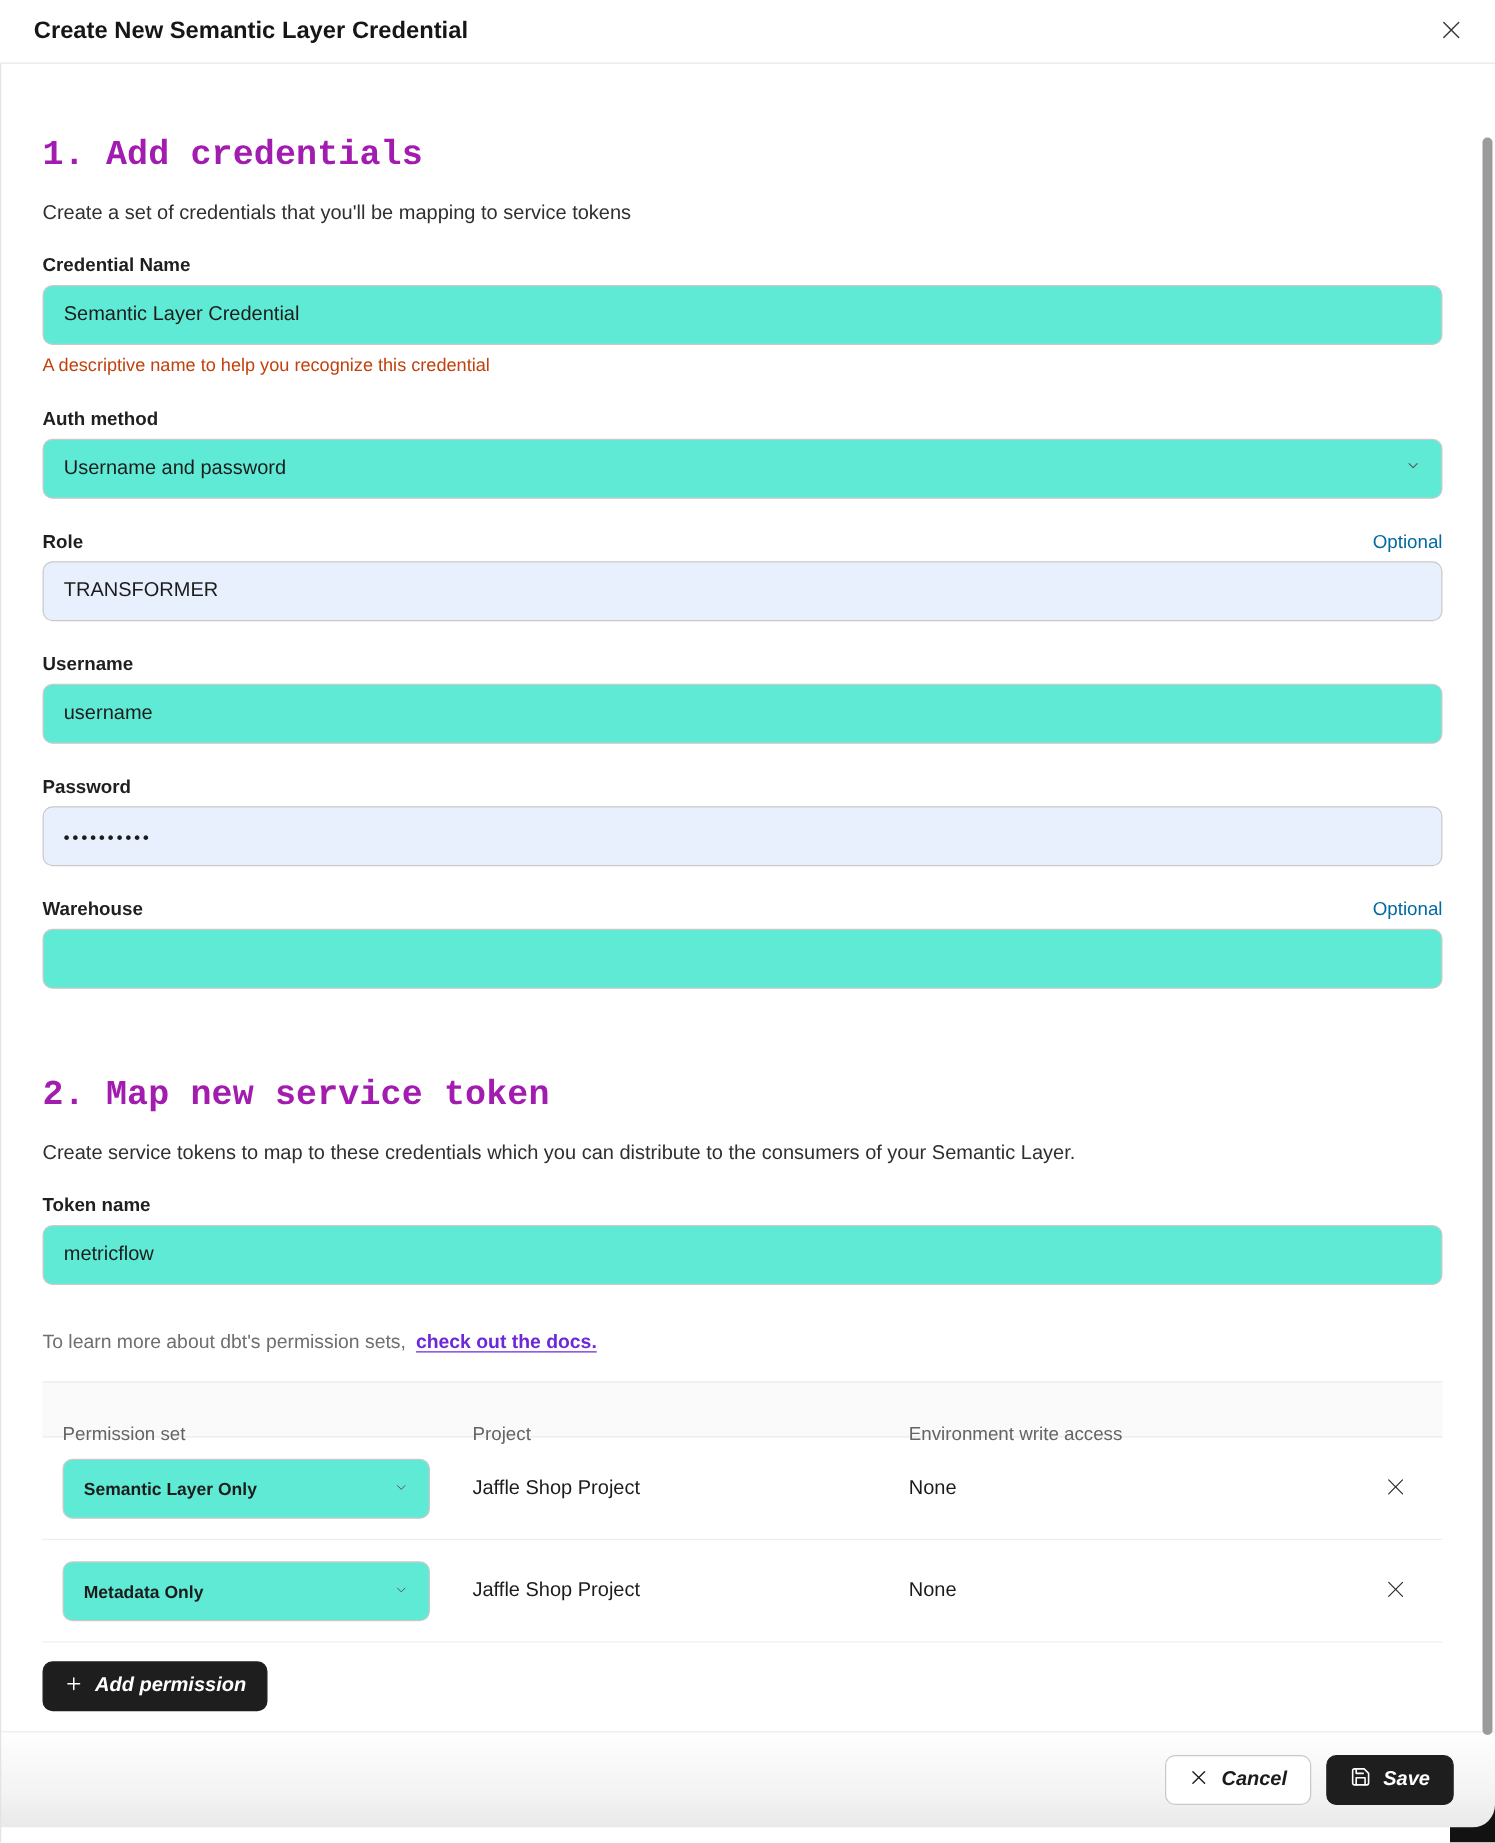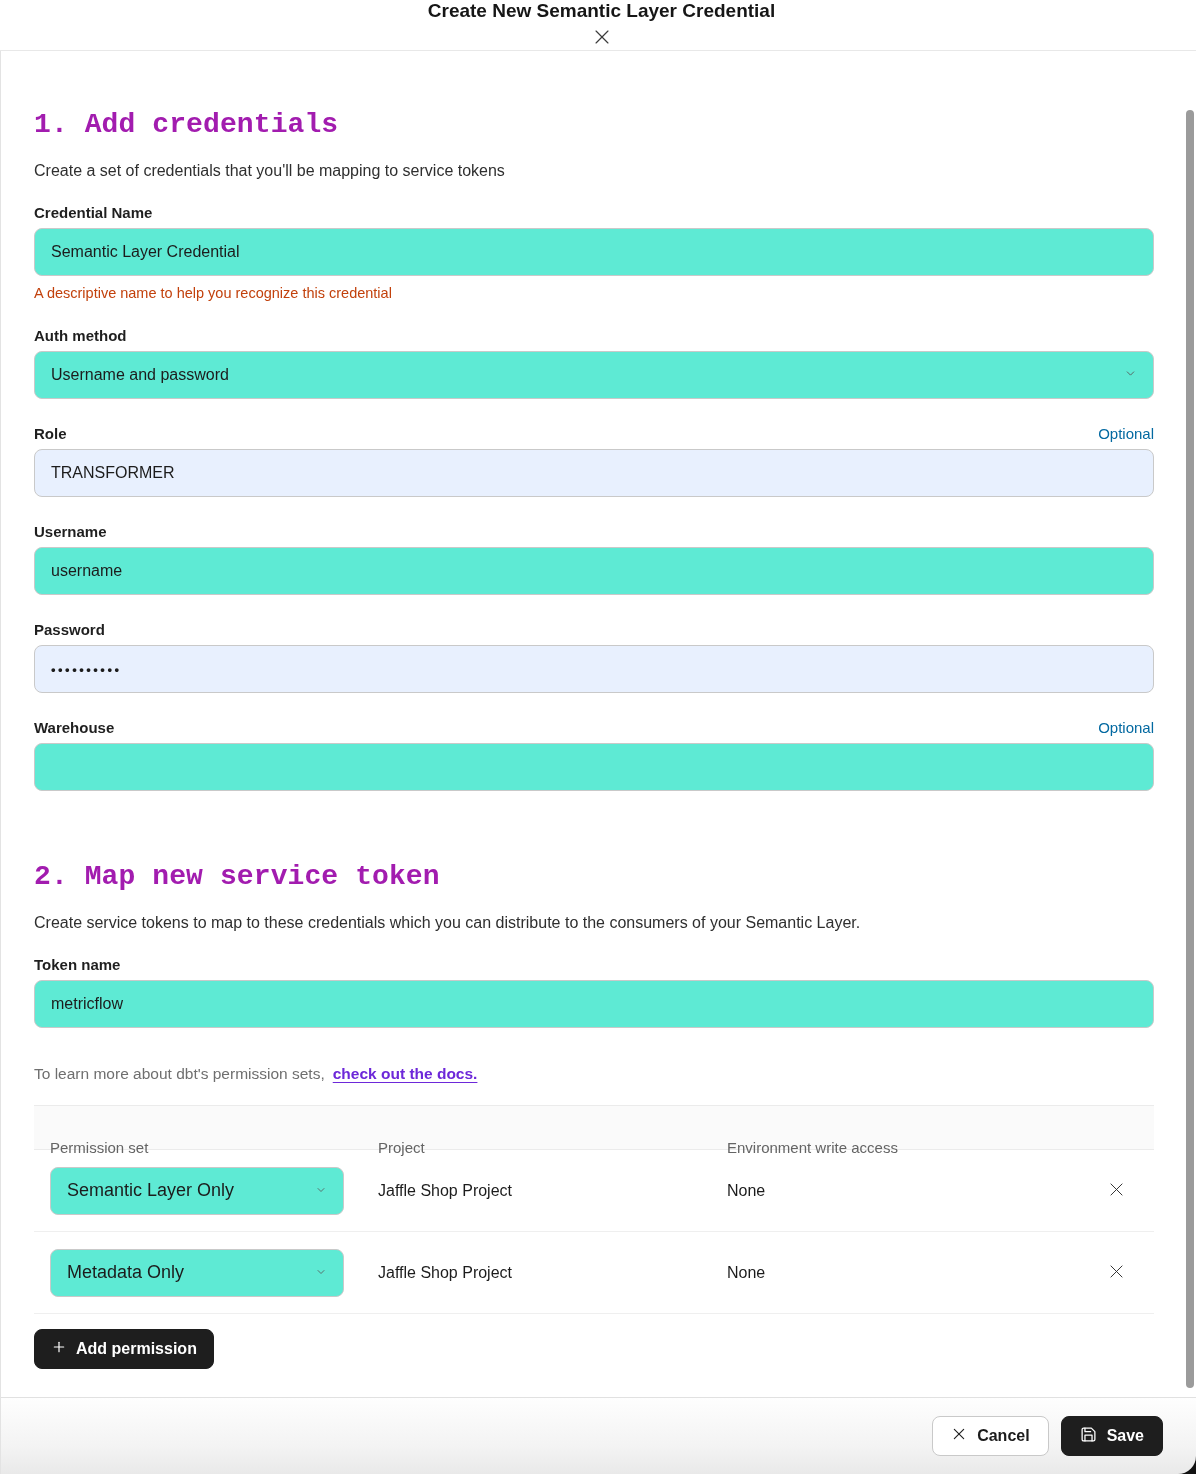--- a/index.html
+++ b/index.html
@@ -3,21 +3,21 @@
 <meta charset="utf-8">
 <style>
   * { margin:0; padding:0; box-sizing:border-box; }
   html,body { width:1196px; height:1474px; background:#ffffff; overflow:hidden;
               font-family:"Liberation Sans", sans-serif; color:#1c1c1c; }
   .modal { position:relative; width:1196px; height:1474px; background:#fff; }
 
   
   .modal-header { position:relative; height:51px; display:flex; align-items:center;
                   justify-content:space-between; padding:0 20px 0 27px;
-                  border-bottom:1px solid #e8e8e8; background:#fff; z-index:4;flex-direction:column; }
+                  border-bottom:1px solid #e8e8e8; background:#fff; z-index:4; }
   .modal-title { font-size:19px; font-weight:600; color:#161616; }
   .icon-btn { background:none; border:none; cursor:pointer; display:flex;
               align-items:center; justify-content:center; padding:4px; }
 
   
   .content { padding:0 42px 0 34px; }
   .section-heading { font-size:28px; font-weight:600; color:#a21caf; letter-spacing:.1px;font-family:Liberation Mono, monospace; }
   #sec1-heading { margin-top:58px; }
   #sec2-heading { margin-top:70px; }
   .desc { margin-top:22px; font-size:16px; color:#2f2f2f; }
@@ -45,33 +45,33 @@
   
   .perm-table { margin-top:22px; width:100%; }
   .thead { display:grid; grid-template-columns:328px 349px 1fr 76px; height:45px;
            align-items:center; background:#fafafa; border-top:1px solid #ebebeb;
            border-bottom:1px solid #ebebeb; }
   .th { font-size:15px; color:#646464; padding-left:16px;margin-top:33px; }
   .trow { display:grid; grid-template-columns:328px 349px 1fr 76px; height:82px;
           align-items:center; border-bottom:1px solid #efefef; }
   .td { font-size:16px; color:#1c1c1c; padding-left:16px; }
   .td.cell-select { padding-left:16px; }
-  .td .select.sm { width:294px; font-weight:400; font-size:18px; }
+  .td .select.sm { width:294px; font-weight:700; font-size:14px; }
   .td.remove-cell { display:flex; justify-content:center; padding-left:0; }
 
   
   .btn { height:40px; border-radius:8px; font-size:16px; font-weight:600;
          display:inline-flex; align-items:center; gap:10px; padding:0 18px;
-         cursor:pointer; font-family:"Liberation Sans", sans-serif; }
+         cursor:pointer; font-family:"Liberation Sans", sans-serif;font-style:italic; }
   .btn-dark { background:#1e1e1e; border:1px solid #1e1e1e; color:#ffffff; }
   .btn-outline { background:#ffffff; border:1px solid #c9c9c9; color:#1b1b1b; }
   .add-perm { margin-top:15px; padding:0 16px; gap:9px; }
 
   
-  .modal-footer { position:absolute; left:0; right:0; bottom:0; height:77px;
+  .modal-footer { position:absolute; left:0; right:0; bottom:12px; height:77px;
                   display:flex; align-items:center; justify-content:flex-end; gap:12px;
                   padding-right:33px; border-top:1px solid #e1e1e1;
                   background:linear-gradient(180deg,#fefefe 0%,#f3f3f3 65%,#e9e9e9 100%);
                   border-bottom-right-radius:18px; z-index:2; }
   .corner-dark { position:absolute; right:0; bottom:0; width:36px; height:36px;
                  background:#121212; z-index:1; }
 
   
   .scrollbar-thumb { position:absolute; right:2px; top:110px; width:8px; height:1278px;
                      background:#9b9b9b; border-radius:4px; z-index:5; }

